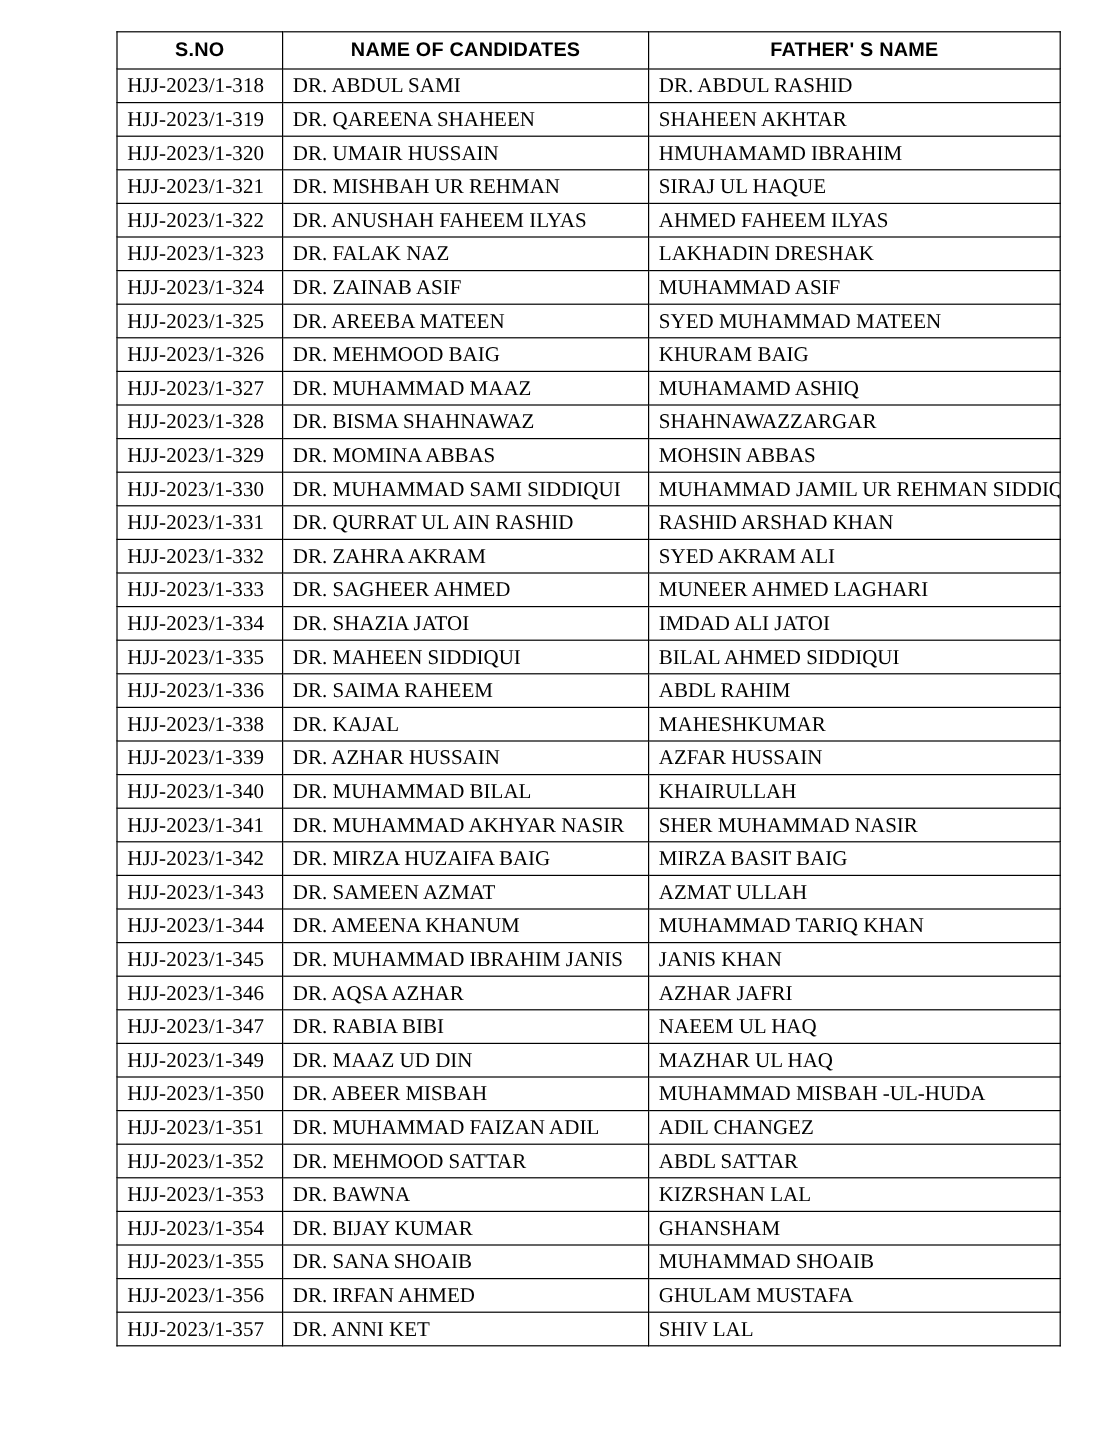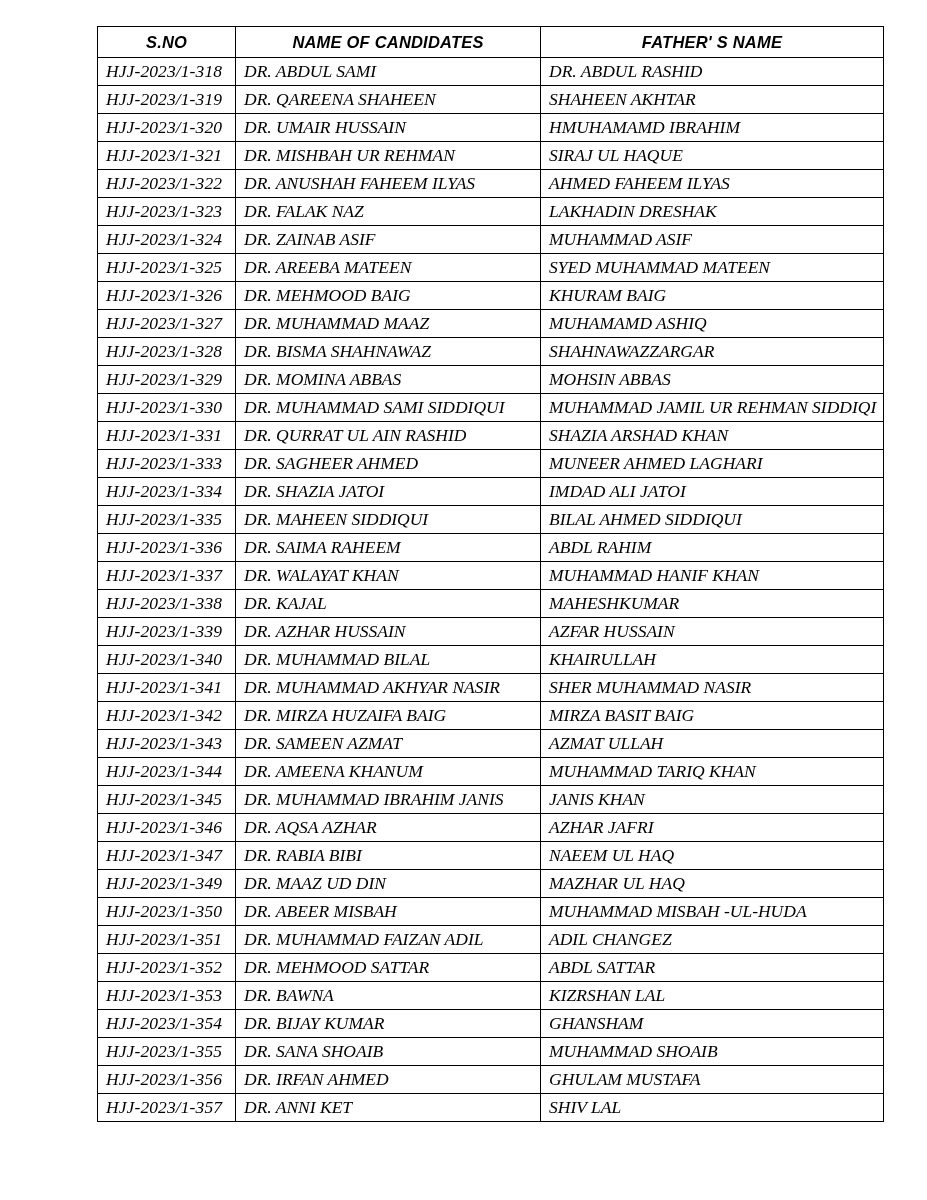--- a/index.html
+++ b/index.html
@@ -13,21 +13,20 @@
     font-family: "Liberation Serif", serif;
     color: #000000;
     overflow: hidden;
   }
   .page {
     position: relative;
     width: 927px;
     height: 1200px;
     box-sizing: border-box;
     padding: 26px 44px 12px 97px;
-    font-style: italic;
   }
   table.roster {
     border-collapse: collapse;
     table-layout: fixed;
     width: 786px;
   }
   table.roster col.c-sno    { width: 138px; }
   table.roster col.c-name   { width: 305px; }
   table.roster col.c-father { width: 343px; }
 
@@ -144,46 +143,46 @@
           <td class="father">MOHSIN ABBAS</td>
         </tr>
         <tr>
           <td class="sno">HJJ-2023/1-330</td>
           <td class="name">DR. MUHAMMAD SAMI SIDDIQUI</td>
           <td class="father">MUHAMMAD JAMIL UR REHMAN SIDDIQI</td>
         </tr>
         <tr>
           <td class="sno">HJJ-2023/1-331</td>
           <td class="name">DR. QURRAT UL AIN RASHID</td>
-          <td class="father">SHAZIA ARSHAD KHAN</td>
+          <td class="father">RASHID ARSHAD KHAN</td>
+        </tr>
+        <tr>
+          <td class="sno">HJJ-2023/1-332</td>
+          <td class="name">DR. ZAHRA AKRAM</td>
+          <td class="father">SYED AKRAM ALI</td>
         </tr>
         <tr>
           <td class="sno">HJJ-2023/1-333</td>
           <td class="name">DR. SAGHEER AHMED</td>
           <td class="father">MUNEER AHMED LAGHARI</td>
         </tr>
         <tr>
           <td class="sno">HJJ-2023/1-334</td>
           <td class="name">DR. SHAZIA JATOI</td>
           <td class="father">IMDAD ALI JATOI</td>
         </tr>
         <tr>
           <td class="sno">HJJ-2023/1-335</td>
           <td class="name">DR. MAHEEN SIDDIQUI</td>
           <td class="father">BILAL AHMED SIDDIQUI</td>
         </tr>
         <tr>
           <td class="sno">HJJ-2023/1-336</td>
           <td class="name">DR. SAIMA RAHEEM</td>
           <td class="father">ABDL RAHIM</td>
-        </tr>
-        <tr>
-          <td class="sno">HJJ-2023/1-337</td>
-          <td class="name">DR. WALAYAT KHAN</td>
-          <td class="father">MUHAMMAD HANIF KHAN</td>
         </tr>
         <tr>
           <td class="sno">HJJ-2023/1-338</td>
           <td class="name">DR. KAJAL</td>
           <td class="father">MAHESHKUMAR</td>
         </tr>
         <tr>
           <td class="sno">HJJ-2023/1-339</td>
           <td class="name">DR. AZHAR HUSSAIN</td>
           <td class="father">AZFAR HUSSAIN</td>

